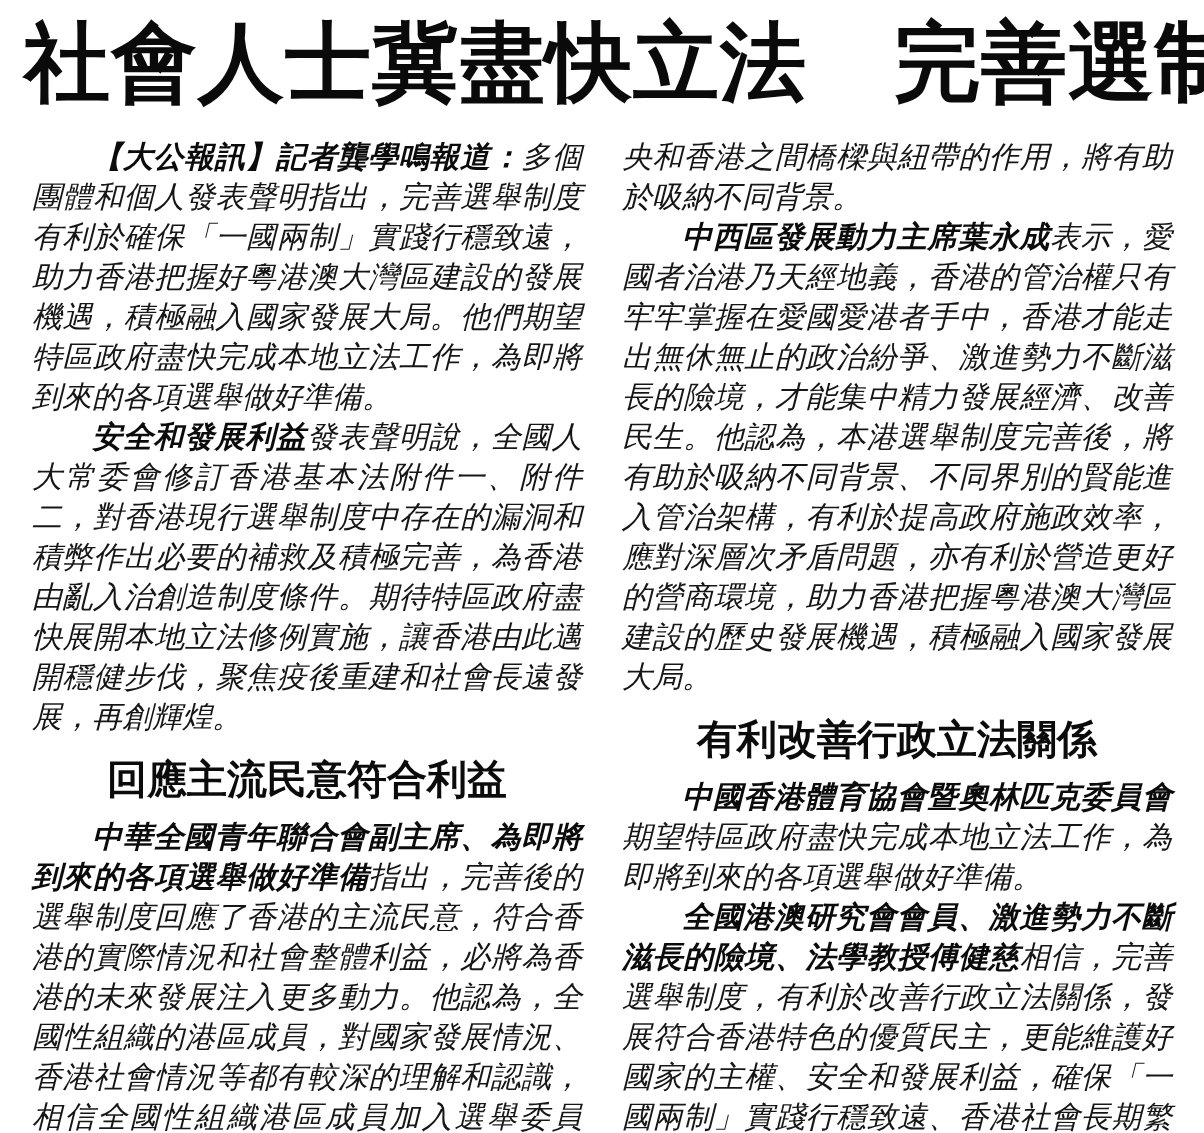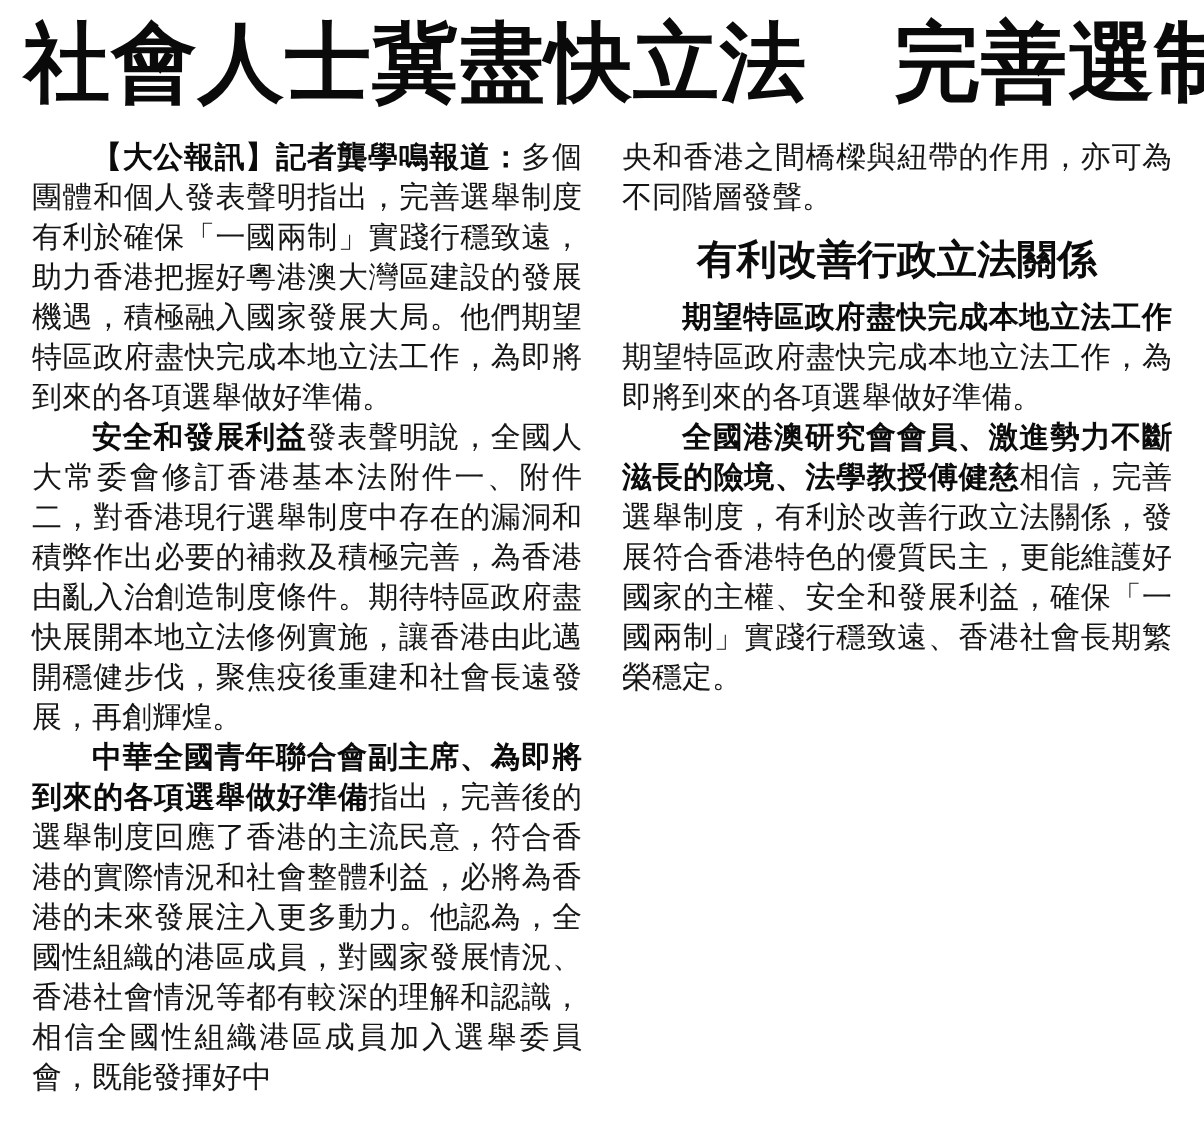--- a/index.html
+++ b/index.html
@@ -38,20 +38,21 @@
     flex: 1 1 0;
     min-width: 0;
   }
   .para {
     margin: 0;
     font-size: 30px;
     line-height: 40px;
     text-align: justify;
     text-justify: inter-ideograph;
     color: #161616;
+    font-style: italic;
   }
   .para.indent { text-indent: 2em; }
   .para strong {
     font-weight: 700;
     color: #0b0b0b;
   }
   .subheading {
     margin: 18px 0 14px;
     text-align: center;
     font-weight: 700;
@@ -62,22 +63,24 @@
 </style>
 </head>
 <body>
 
 <div class="page">
   <h1 class="headline">社會人士冀盡快立法　完善選制</h1>
   <div class="columns">
     <div class="column">
         <p class="para indent"><strong>【大公報訊】記者龔學鳴報道：</strong>多個團體和個人發表聲明指出，完善選舉制度有利於確保「一國兩制」實踐行穩致遠，助力香港把握好粵港澳大灣區建設的發展機遇，積極融入國家發展大局。他們期望特區政府盡快完成本地立法工作，為即將到來的各項選舉做好準備。</p>
         <p class="para indent"><strong>安全和發展利益</strong>發表聲明說，全國人大常委會修訂香港基本法附件一、附件二，對香港現行選舉制度中存在的漏洞和積弊作出必要的補救及積極完善，為香港由亂入治創造制度條件。期待特區政府盡快展開本地立法修例實施，讓香港由此邁開穩健步伐，聚焦疫後重建和社會長遠發展，再創輝煌。</p>
+        <h2 class="subheading">回應主流民意符合利益</h2>
         <p class="para indent"><strong>中華全國青年聯合會副主席、為即將到來的各項選舉做好準備</strong>指出，完善後的選舉制度回應了香港的主流民意，符合香港的實際情況和社會整體利益，必將為香港的未來發展注入更多動力。他認為，全國性組織的港區成員，對國家發展情況、香港社會情況等都有較深的理解和認識，相信全國性組織港區成員加入選舉委員會，既能發揮好中</p>
       </div>
     <div class="column">
-        <p class="para">央和香港之間橋樑與紐帶的作用，亦可為不同階層發聲。</p>
+        <p class="para">央和香港之間橋樑與紐帶的作用，將有助於吸納不同背景。</p>
+        <p class="para indent"><strong>中西區發展動力主席葉永成</strong>表示，愛國者治港乃天經地義，香港的管治權只有牢牢掌握在愛國愛港者手中，香港才能走出無休無止的政治紛爭、激進勢力不斷滋長的險境，才能集中精力發展經濟、改善民生。他認為，本港選舉制度完善後，將有助於吸納不同背景、不同界別的賢能進入管治架構，有利於提高政府施政效率，應對深層次矛盾問題，亦有利於營造更好的營商環境，助力香港把握粵港澳大灣區建設的歷史發展機遇，積極融入國家發展大局。</p>
         <h2 class="subheading">有利改善行政立法關係</h2>
-        <p class="para indent"><strong>期望特區政府盡快完成本地立法工作</strong>期望特區政府盡快完成本地立法工作，為即將到來的各項選舉做好準備。</p>
+        <p class="para indent"><strong>中國香港體育協會暨奧林匹克委員會</strong>期望特區政府盡快完成本地立法工作，為即將到來的各項選舉做好準備。</p>
         <p class="para indent"><strong>全國港澳研究會會員、激進勢力不斷滋長的險境、法學教授傅健慈</strong>相信，完善選舉制度，有利於改善行政立法關係，發展符合香港特色的優質民主，更能維護好國家的主權、安全和發展利益，確保「一國兩制」實踐行穩致遠、香港社會長期繁榮穩定。</p>
       </div>
   </div>
 </div>
 
 </body></html>

